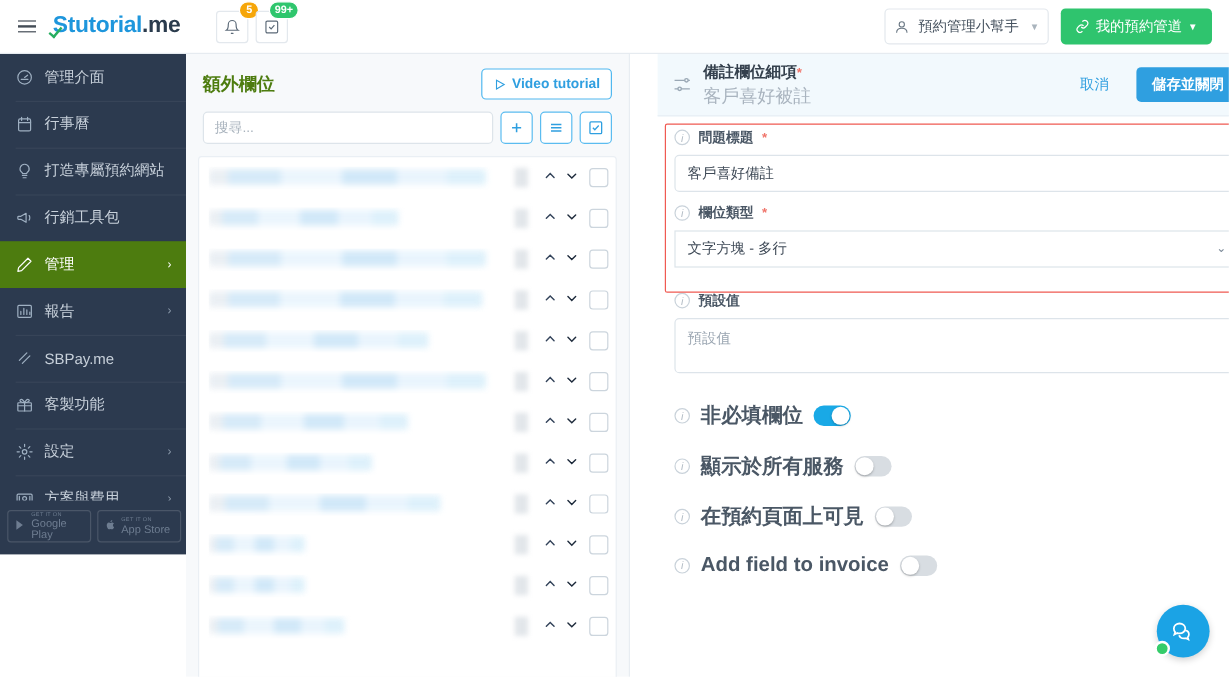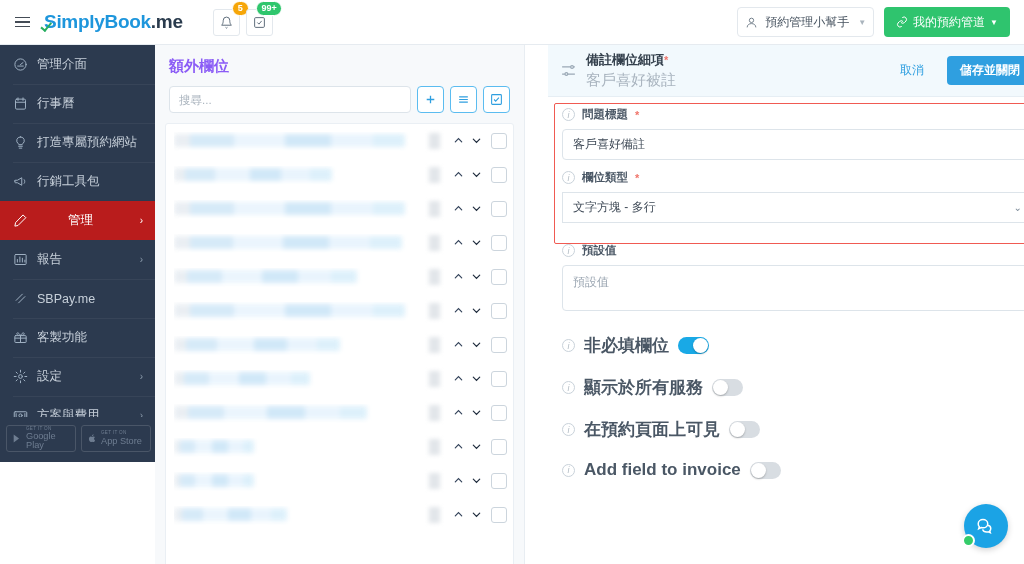--- a/index.html
+++ b/index.html
@@ -53,42 +53,42 @@
 
   
   .sidebar { position: absolute; top: 45px; left: 0; width: 155px; height: 417px;
     background: #2c3a4f; display: flex; flex-direction: column; }
   .nav-wrap { flex: 1; overflow: hidden; }
   .nav-item { position: relative; display: flex; align-items: center;
     height: 39px; padding: 0 12px 0 13px; color: #c7d0da; font-size: 12.5px;
     cursor: pointer; }
   .nav-item + .nav-item::before { content: ""; position: absolute; top: 0;
     left: 13px; right: 0; height: 1px; background: rgba(255,255,255,.055); }
-  .nav-item.active { background: #b91c1c; color: #fff; gap: 31px; }
+  .nav-item.active { background: #4d7c0f; color: #fff; }
   .nav-item.active::before, .nav-item.active + .nav-item::before { background: transparent; }
   .nav-ico { width: 24px; display: flex; align-items: center;
     color: #9fb0c2; flex: 0 0 24px; }
   .nav-item.active .nav-ico { color: #fff; }
   .nav-label { white-space: nowrap; }
   .nav-arrow { margin-left: auto; font-size: 10px; color: #8b9aab; }
   .nav-item.active .nav-arrow { color: #fff; }
 
   .store-row { display: flex; gap: 5px; padding: 8px 4px 10px 6px; }
   .store-btn { flex: 1; height: 27px; border: 1px solid #4a5668; border-radius: 3px;
     display: flex; align-items: center; gap: 4px; padding: 0 5px;
     color: #6e7d91; }
   .store-btn .st-txt { display: flex; flex-direction: column; line-height: 1; }
   .store-btn .st-small { font-size: 4.6px; letter-spacing: .3px; }
   .store-btn .st-big { font-size: 9.2px; margin-top: 1px; }
 
   
   .mid { position: absolute; top: 45px; left: 155px; width: 370px; height: 519px;
     background: #f7f9fb; border-right: 1px solid #e8edf2; }
   .mid-head { display: flex; align-items: center; padding: 12px 14px 0 14px; }
-  .mid-title { font-size: 15px; font-weight: bold; color: #8b5cf6; }
+  .mid-title { font-size: 15px; font-weight: bold; color: #4d7c0f; }
   .video-btn { margin-left: auto; display: flex; align-items: center; gap: 5px;
     border: 1px solid #51b8ef; border-radius: 4px; color: #2f9fe0;
     font-size: 11.5px; height: 26px; padding: 0 9px; background: #fff;
     font-weight: bold; cursor: pointer; }
   .mid-search-row { display: flex; align-items: center; gap: 6px;
     padding: 10px 14px 0 14px; }
   .search-input { flex: 1; height: 27px; border: 1px solid #dde4ea; border-radius: 4px;
     background: #fff; font-size: 11.5px; color: #555; padding: 0 9px;
     font-family: inherit; outline: none; }
   .search-input::placeholder { color: #a9b3bd; }
@@ -175,21 +175,21 @@
     <div class="hamburger">
       <span></span>
         <span></span>
         <span></span>
     </div>
     <div class="brand">
       <span class="s-mark">
         <span class="b-blue">S</span>
         <span class="tick"></span>
       </span>
-        <span class="b-blue">implyBook</span>
+        <span class="b-blue">tutorial</span>
         <span class="b-dark">.me</span>
     </div>
 
     <div class="hdr-icons">
       <div class="hdr-icon-btn">
         <svg width="13" height="13" viewBox="0 0 24 24" fill="none" stroke="#5c6a78" stroke-width="1.8">
           <path d="M18 8A6 6 0 0 0 6 8c0 7-3 9-3 9h18s-3-2-3-9"></path>
           <path d="M13.7 21a2 2 0 0 1-3.4 0"></path>
         </svg>
         <span class="badge orange">5</span>
@@ -348,20 +348,26 @@
             <span class="st-small">GET IT ON</span>
             <span class="st-big">App Store</span>
           </span>
         </div>
       </div>
   </div>
 
   <div class="mid">
     <div class="mid-head">
       <div class="mid-title">額外欄位</div>
+      <div class="video-btn">
+        <svg width="11" height="11" viewBox="0 0 24 24" fill="none" stroke="#2f9fe0" stroke-width="2">
+          <polygon points="6,4 20,12 6,20"></polygon>
+        </svg>
+        <span>Video tutorial</span>
+      </div>
     </div>
 
     <div class="mid-search-row">
       <input class="search-input" type="text" placeholder="搜尋..." style="">
       <div class="sq-btn">
         <svg width="13" height="13" viewBox="0 0 24 24" fill="none" stroke="#2f9fe0" stroke-width="2.4">
           <path d="M12 5v14M5 12h14"></path>
         </svg>
       </div>
       <div class="sq-btn">

